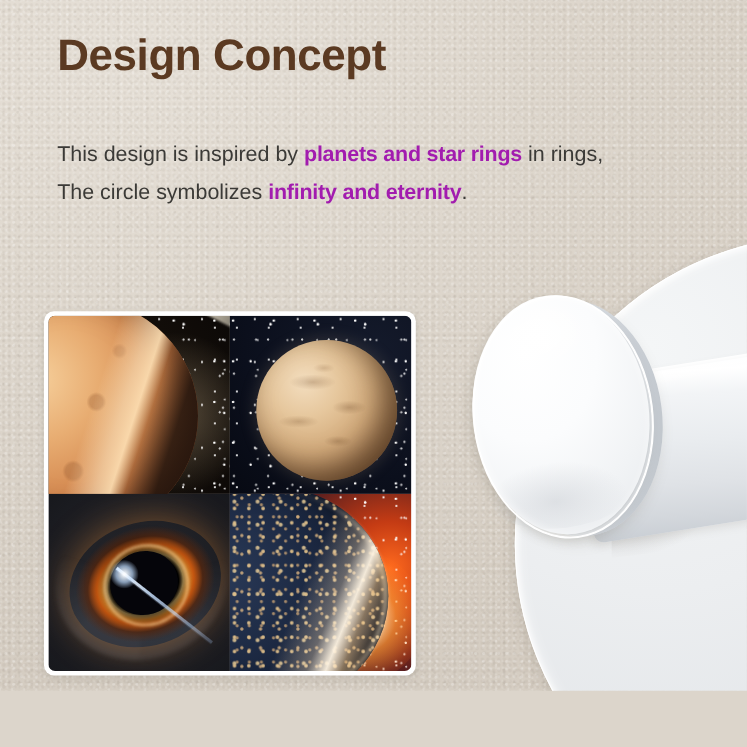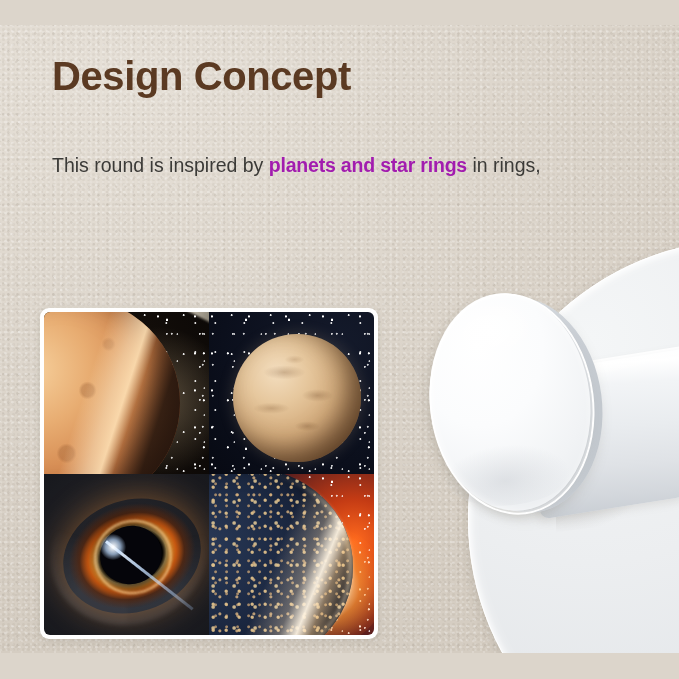--- a/index.html
+++ b/index.html
@@ -1,21 +1,21 @@
 <!DOCTYPE html>
 <html><head>
 <meta charset="utf-8">
 <style>
   html,body{margin:0;padding:0;}
   body{
     width:679px;height:679px;overflow:hidden;
     font-family:"Liberation Sans",sans-serif;
     background:#dcd5cb;
   }
-  #stage{position:relative;width:679px;height:628px;overflow:hidden;background:#ddd6cc;margin-top:25px;}
+  #stage{position:relative;width:679px;height:628px;overflow:hidden;background:#ddd6cc;}
 
   
   .wall{position:absolute;inset:0;
     background:
       radial-gradient(120% 90% at 18% 8%, #e6e0d7 0%, #ded7cd 45%, #d5cdc2 100%);
   }
   .wall-tex{position:absolute;inset:-10px;opacity:.55;
     background-image:
       radial-gradient(circle at 20% 30%, rgba(255,255,255,.45) 0 1px, transparent 1.6px),
       radial-gradient(circle at 70% 60%, rgba(150,140,128,.30) 0 1px, transparent 1.6px),
@@ -287,21 +287,24 @@
     <div class="cap-face"></div>
     <div class="cap-lowshade"></div>
     <div class="cap-gloss"></div>
     <div class="cap-rim"></div>
   </div>
 
   <div class="headline">Design Concept</div>
 
   <div class="para">
     <div class="line">
-      <span>This round is inspired by </span><span class="hl">planets and star rings</span><span> in rings,</span>
+      <span>This design is inspired by </span><span class="hl">planets and star rings</span><span> in rings,</span>
+    </div>
+    <div class="line">
+      <span>The circle symbolizes </span><span class="hl">infinity and eternity</span><span>.</span>
     </div>
   </div>
 
   <div class="collage">
     <div class="grid">
 
       <div class="cell c1">
         <div class="glow"></div>
         <div class="stars"></div>
         <div class="planet"></div>

